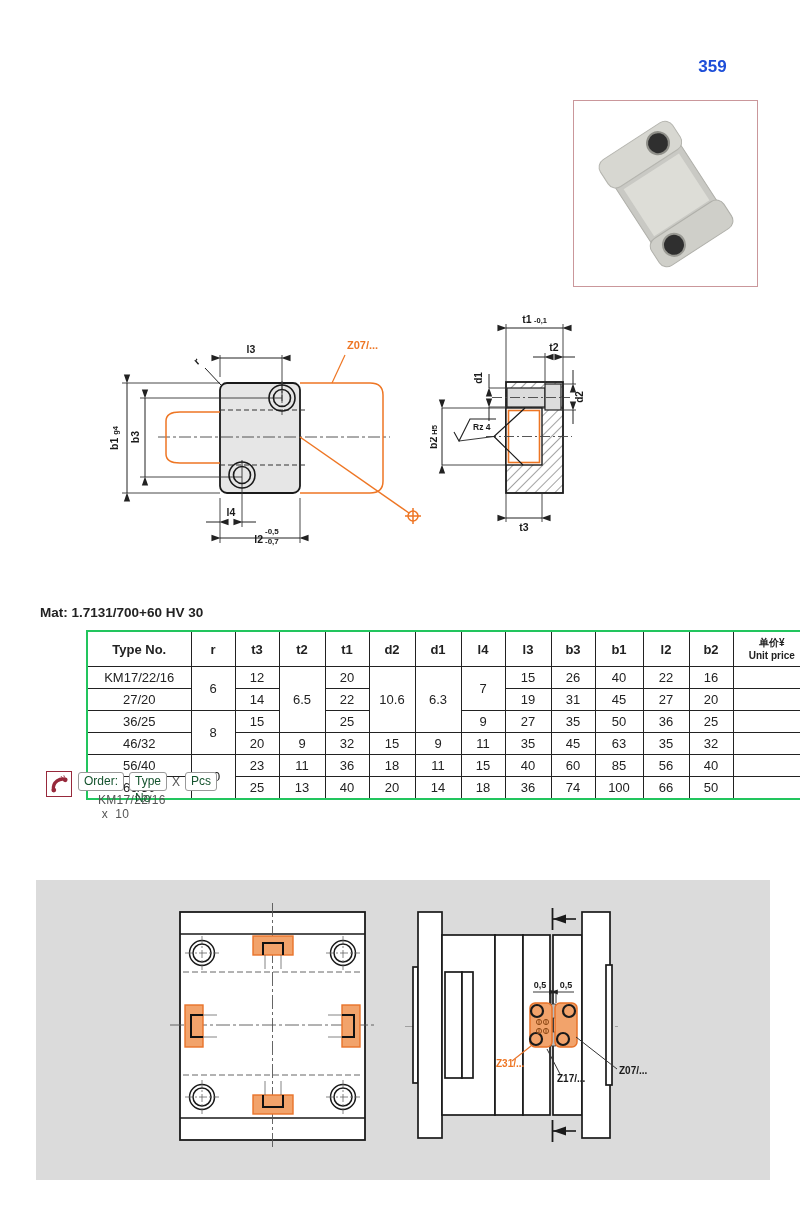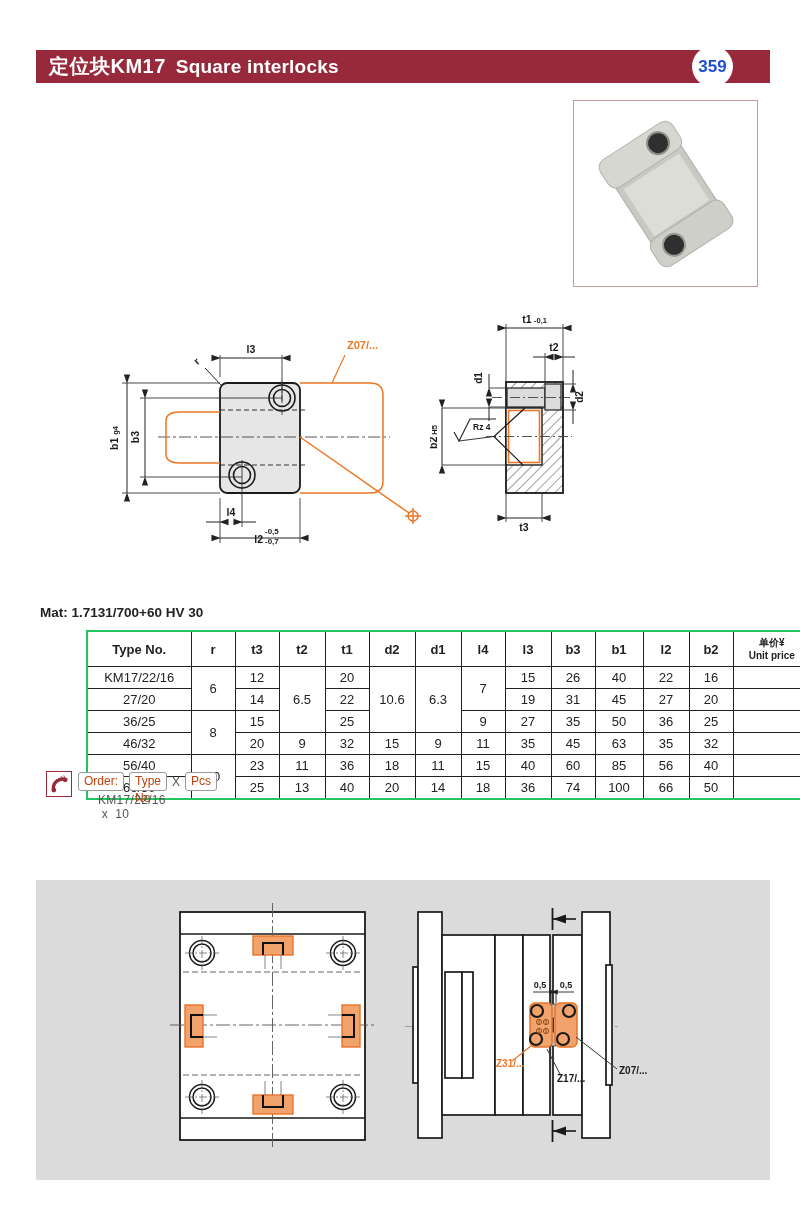--- a/index.html
+++ b/index.html
@@ -23,38 +23,34 @@
   .spec-table th,.spec-table td{border:1.4px solid #222;text-align:center;vertical-align:middle;
       font-size:13px;color:#222;padding:0;height:21px;overflow:hidden;}
   .spec-table th{font-weight:600;height:34px;}
   .spec-table{border:2px solid #22c55e;margin-left:48px;}
   .price-h{font-size:10px;line-height:13px;font-weight:600;}
   
   .order-area{position:absolute;left:46px;top:769px;}
   .phone-box{position:absolute;left:0;top:2px;width:26px;height:26px;border:1.5px solid #97293B;
              display:flex;align-items:center;justify-content:center;background:#fff;box-sizing:border-box;}
   .order-tags{position:absolute;left:32px;top:3px;display:flex;align-items:center;gap:5px;}
-  .tag{border:1.2px solid #999;border-radius:3px;padding:0 5px;font-size:12px;color:#c2410c;height:17px;
+  .tag{border:1.2px solid #999;border-radius:3px;padding:0 5px;font-size:12px;color:#14532d;height:17px;
        line-height:17px;background:#fff;}
   .x-sep{font-size:12px;color:#555;}
   .order-example{position:absolute;left:52px;top:24px;font-size:12px;color:#555;letter-spacing:.3px;}
   
   .bottom-panel{position:absolute;left:36px;top:880px;width:734px;height:300px;background:#DBDBDB;}
   .abs{position:absolute;}
   svg text{font-family:"Liberation Sans","DejaVu Sans",sans-serif;}
 </style>
 </head>
 <body>
 
 <div class="page">
 
-  <div class="header-bar">
-    <span class="t-cn">定位块KM17</span>
-    <span class="t-en">Square interlocks</span>
-  </div>
   <div class="page-badge">
     <span>359</span>
   </div>
 
   <div class="photo-box">
     <svg width="170" height="170" viewBox="0 0 170 170">
       <g transform="rotate(-33 85 85)">
         <rect x="46" y="25" width="78" height="120" rx="7" fill="#C9C9C4" stroke="#AFAFA9" stroke-width="1"></rect>
         <rect x="52" y="58" width="66" height="56" fill="#DDDDD7"></rect>
         <rect x="42" y="22" width="86" height="32" rx="9" fill="#D7D7D1" stroke="#B5B5AF" stroke-width="1"></rect>

